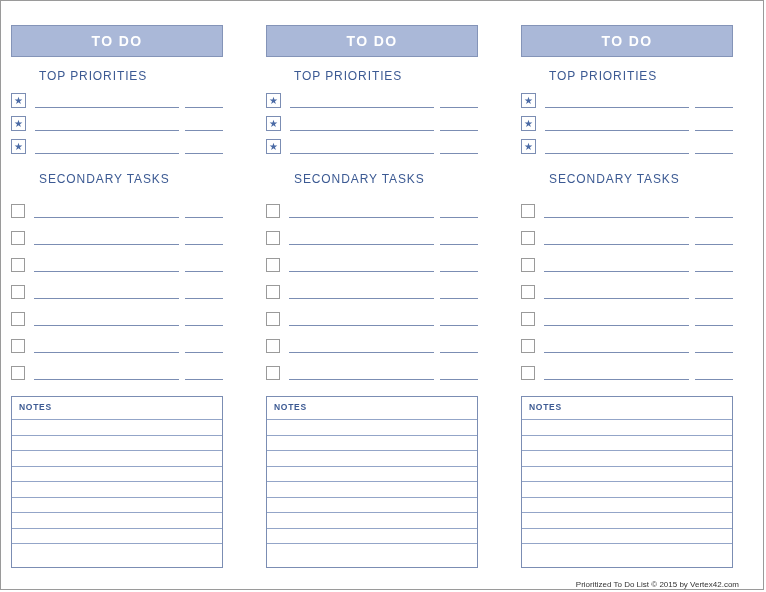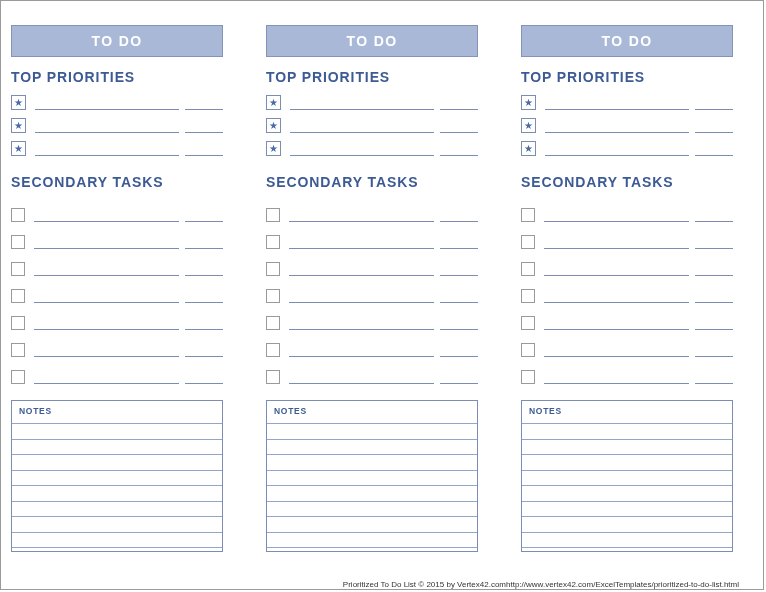--- a/index.html
+++ b/index.html
@@ -45,23 +45,24 @@
   .banner-title {
     color: #ffffff;
     font-size: 14px;
     font-weight: bold;
     letter-spacing: 1.4px;
   }
 
   
   .section-head {
     color: #3c5a93;
-    font-size: 14px;
-    font-weight: bold;
+    font-size: 12px;
+    font-weight: normal;
     letter-spacing: 0.9px;
+    margin-left: 28px;
     margin-top: 12px;
     margin-bottom: 4px;
   }
   .section-head.secondary {
     margin-top: 16px;
     margin-bottom: 7px;
   }
 
   
   .row {
@@ -110,21 +111,21 @@
     height: 0;
     width: 38px;
     flex: 0 0 38px;
     margin-bottom: 2px;
   }
 
   
   .notes {
     margin-top: 14px;
     border: 1px solid #7b8db3;
-    height: 152px;
+    height: 172px;
     box-sizing: border-box;
     background: #ffffff;
     position: relative;
   }
   .notes-label {
     color: #3c5a93;
     font-size: 8.5px;
     font-weight: bold;
     letter-spacing: 0.7px;
     padding: 5px 0 0 7px;
@@ -409,16 +410,15 @@
           <div class="notes-line"></div>
           <div class="notes-line"></div>
         </div>
       </div>
     </div>
 
   </div>
 
   <div class="footer">
     <span>Prioritized To Do List © 2015 by Vertex42.com</span>
-    <span class="footer-right">http://www.vertex42.com/ExcelTemplates/prioritized-to-do-list.html</span>
   </div>
 
 </div>
 
 </body></html>

